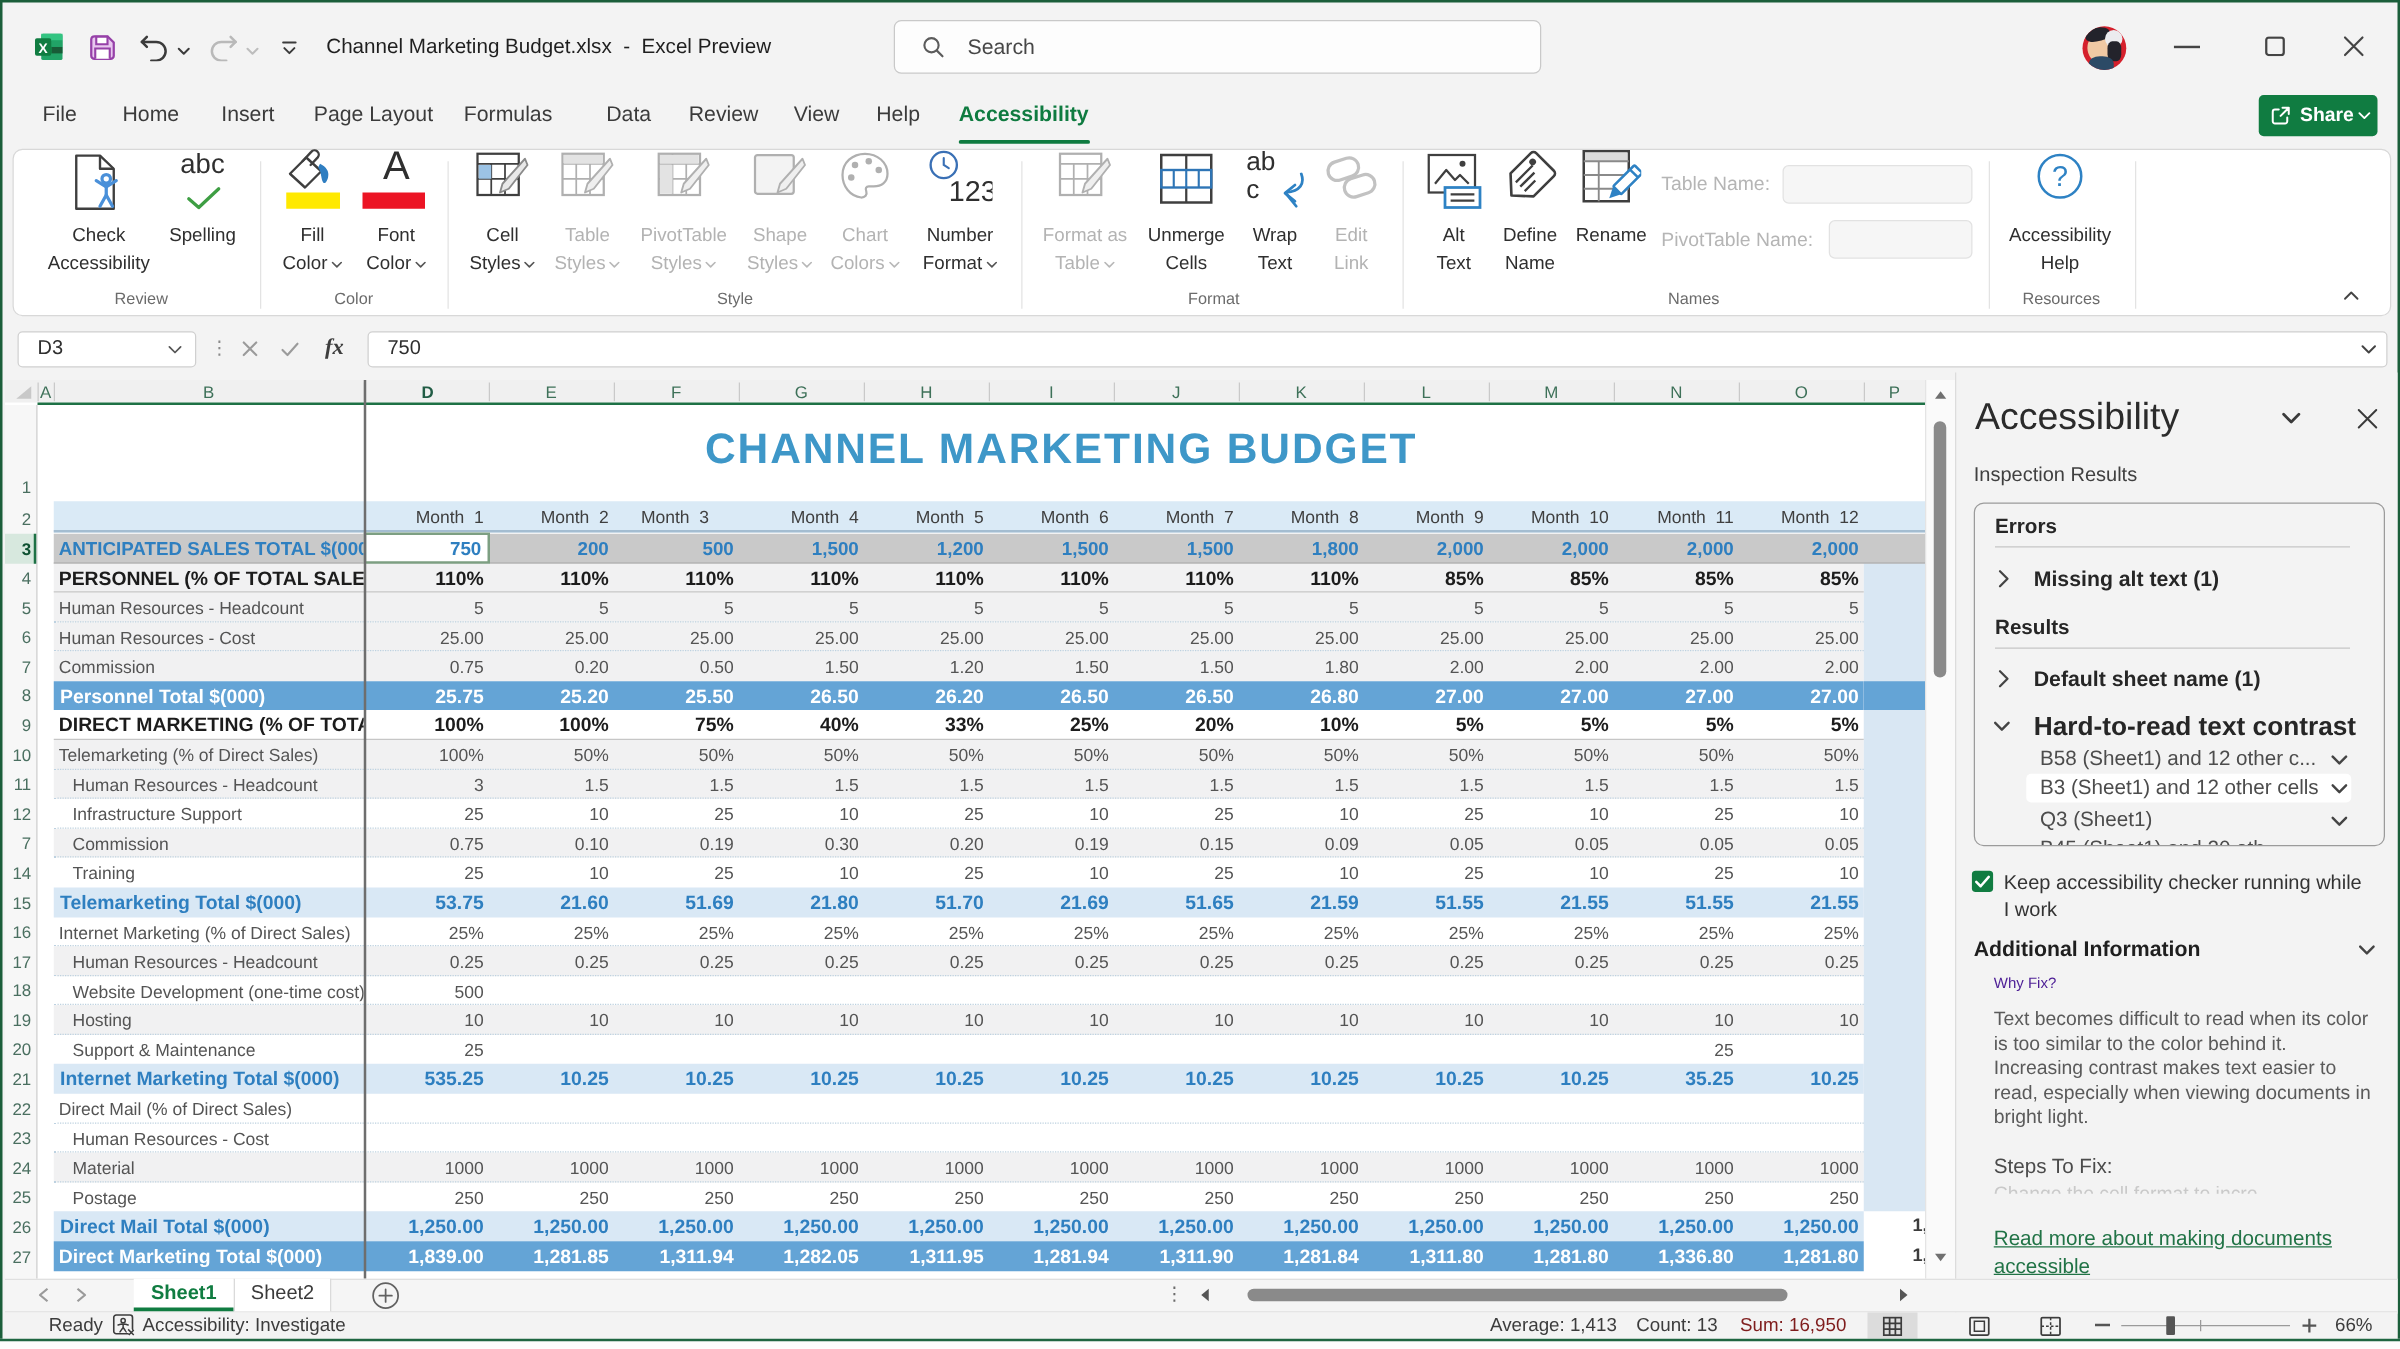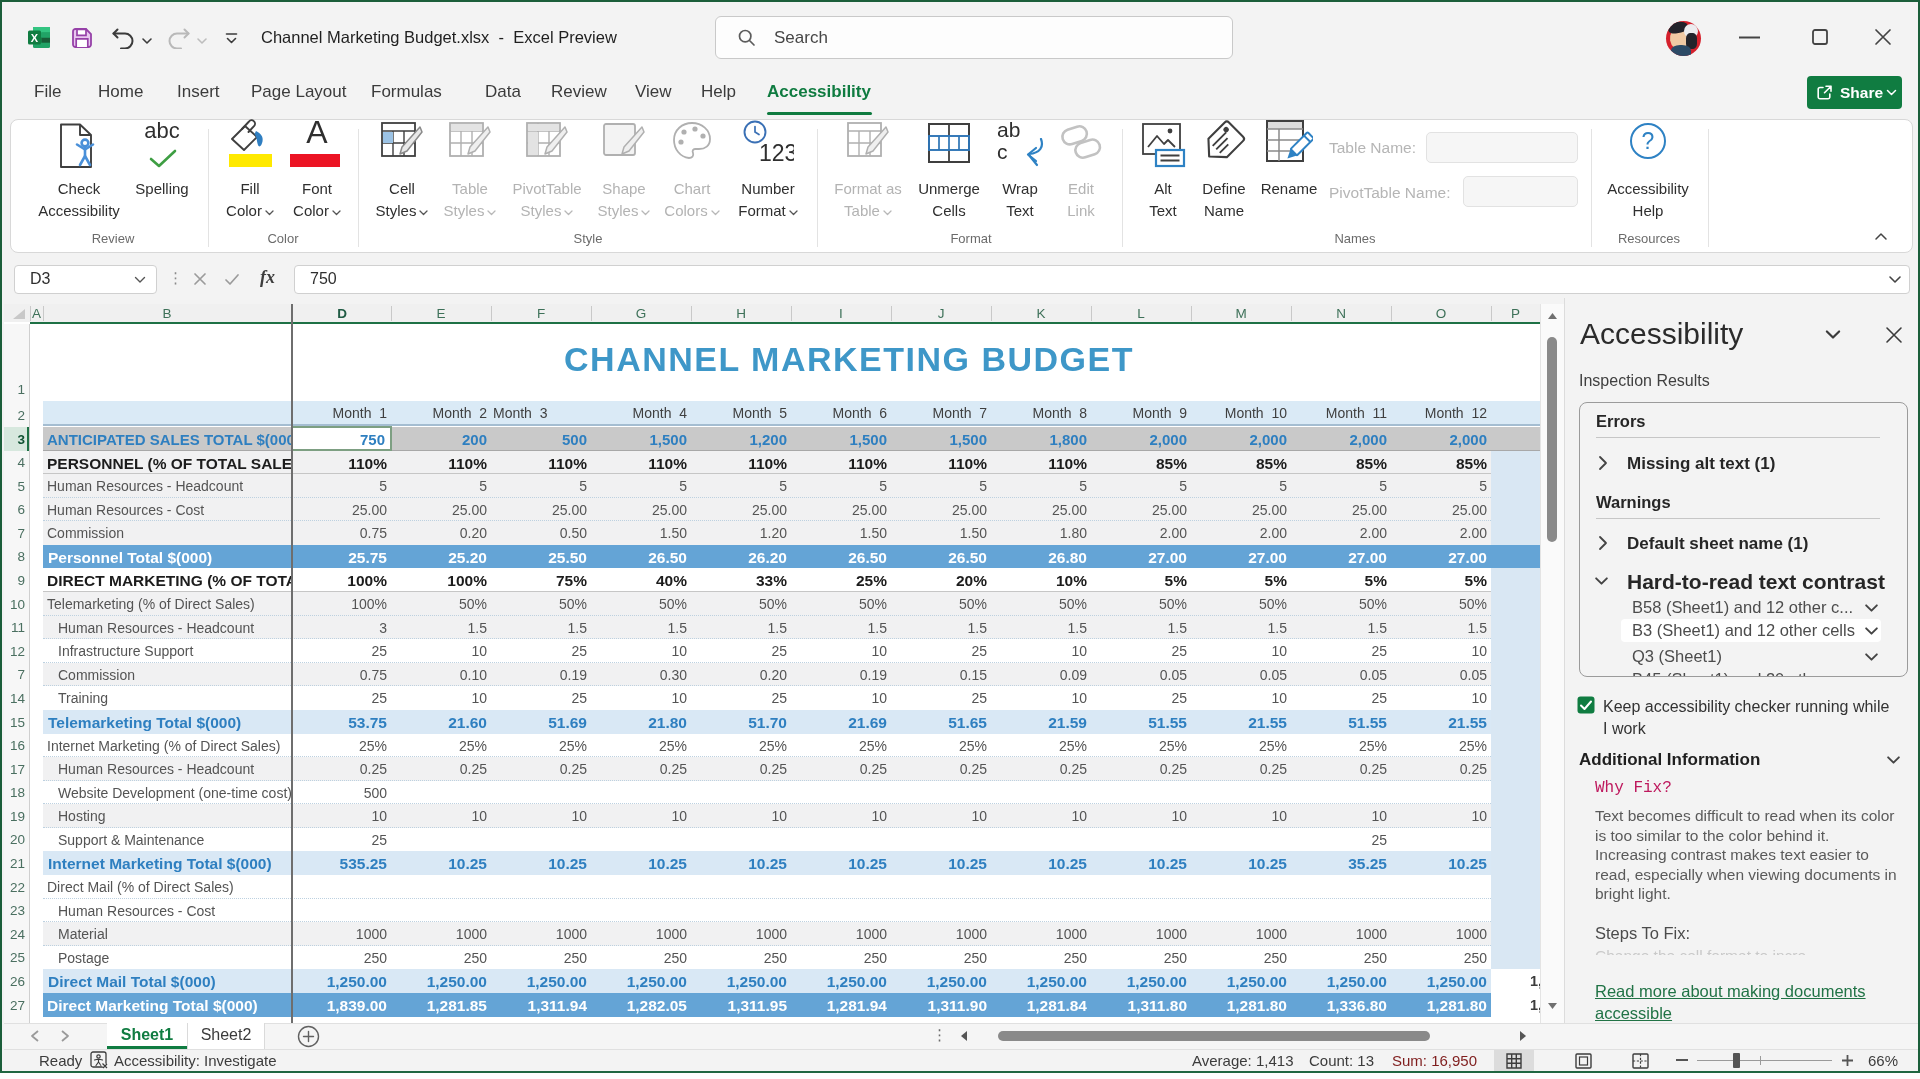--- a/index.html
+++ b/index.html
@@ -376,21 +376,21 @@
 <div class="abs" style="left:0px;top:878px;width:23px;text-align:right;font-size:13.5px;color:#4a6f60;">22</div>
 <div class="abs" style="left:0px;top:901px;width:23px;text-align:right;font-size:13.5px;color:#4a6f60;">23</div>
 <div class="abs" style="left:0px;top:925px;width:23px;text-align:right;font-size:13.5px;color:#4a6f60;">24</div>
 <div class="abs" style="left:0px;top:948px;width:23px;text-align:right;font-size:13.5px;color:#4a6f60;">25</div>
 <div class="abs" style="left:0px;top:972px;width:23px;text-align:right;font-size:13.5px;color:#4a6f60;">26</div>
 <div class="abs" style="left:0px;top:996px;width:23px;text-align:right;font-size:13.5px;color:#4a6f60;">27</div>
 <div class="abs" style="left:562px;top:338px;width:570px;text-align:center;font-size:34px;font-weight:700;letter-spacing:1.5px;color:#3e97c8;">CHANNEL MARKETING BUDGET</div>
 <div class="abs" style="left:41px;top:399px;width:1497px;height:25px;background:#daeaf6;border-bottom:2px solid #a4bdd1;"></div>
 <div class="abs" style="left:291px;top:403px;width:94px;text-align:right;font-size:14px;color:#3f3f3f;">Month&nbsp; 1</div>
 <div class="abs" style="left:391px;top:403px;width:94px;text-align:right;font-size:14px;color:#3f3f3f;">Month&nbsp; 2</div>
-<div class="abs" style="left:491px;top:403px;width:94px;text-align:left;font-size:14px;color:#3f3f3f;">Month&nbsp; 3</div>
+<div class="abs" style="left:491px;top:403px;width:94px;text-align:center;font-size:14px;color:#3f3f3f;">Month&nbsp; 3</div>
 <div class="abs" style="left:591px;top:403px;width:94px;text-align:right;font-size:14px;color:#3f3f3f;">Month&nbsp; 4</div>
 <div class="abs" style="left:691px;top:403px;width:94px;text-align:right;font-size:14px;color:#3f3f3f;">Month&nbsp; 5</div>
 <div class="abs" style="left:791px;top:403px;width:94px;text-align:right;font-size:14px;color:#3f3f3f;">Month&nbsp; 6</div>
 <div class="abs" style="left:891px;top:403px;width:94px;text-align:right;font-size:14px;color:#3f3f3f;">Month&nbsp; 7</div>
 <div class="abs" style="left:991px;top:403px;width:94px;text-align:right;font-size:14px;color:#3f3f3f;">Month&nbsp; 8</div>
 <div class="abs" style="left:1091px;top:403px;width:94px;text-align:right;font-size:14px;color:#3f3f3f;">Month&nbsp; 9</div>
 <div class="abs" style="left:1191px;top:403px;width:94px;text-align:right;font-size:14px;color:#3f3f3f;">Month&nbsp; 10</div>
 <div class="abs" style="left:1291px;top:403px;width:94px;text-align:right;font-size:14px;color:#3f3f3f;">Month&nbsp; 11</div>
 <div class="abs" style="left:1391px;top:403px;width:94px;text-align:right;font-size:14px;color:#3f3f3f;">Month&nbsp; 12</div>
 <div class="abs" style="left:41px;top:425px;width:1497px;height:24px;background:#c9c9c9;border-bottom:1px solid #a8a8a8;"></div>
@@ -728,21 +728,21 @@
       <path d="M2 2 L16 16 M16 2 L2 16" stroke="#3b3b3b" stroke-width="1.6" stroke-linecap="round"></path>
     </svg>
 <div class="abs" style="left:1577px;top:370px;font-size:16px;color:#404040;">Inspection Results</div>
 <div class="abs" style="left:1577px;top:400px;width:329px;height:275px;border:1px solid #9b9b9b;border-radius:8px;overflow:hidden;"></div>
 <div class="abs" style="left:1594px;top:410px;font-size:16.5px;font-weight:700;color:#262626;">Errors</div>
 <div class="abs" style="left:1594px;top:435px;width:284px;height:1px;background:#c6c6c6;"></div>
 <svg class="abs" style="left:1596px;top:453px" width="10" height="16" viewBox="0 0 10 16">
       <path d="M2 2 L8 8 L2 14" fill="none" stroke="#444" stroke-width="1.8" stroke-linecap="round" stroke-linejoin="round"></path>
     </svg>
 <div class="abs" style="left:1625px;top:452px;font-size:17px;font-weight:700;color:#262626;">Missing alt text (1)</div>
-<div class="abs" style="left:1594px;top:491px;font-size:16.5px;font-weight:700;color:#262626;">Warnings</div>
+<div class="abs" style="left:1594px;top:491px;font-size:16.5px;font-weight:700;color:#262626;">Results</div>
 <div class="abs" style="left:1594px;top:516px;width:284px;height:1px;background:#c6c6c6;"></div>
 <svg class="abs" style="left:1596px;top:533px" width="10" height="16" viewBox="0 0 10 16">
       <path d="M2 2 L8 8 L2 14" fill="none" stroke="#444" stroke-width="1.8" stroke-linecap="round" stroke-linejoin="round"></path>
     </svg>
 <div class="abs" style="left:1625px;top:532px;font-size:17px;font-weight:700;color:#262626;">Default sheet name (1)</div>
 <svg class="abs" style="left:1592px;top:574px" width="15" height="10" viewBox="0 0 14 9">
       <path d="M2 2 L7 7 L12 2" fill="none" stroke="#444" stroke-width="1.8" stroke-linecap="round" stroke-linejoin="round"></path>
     </svg>
 <div class="abs" style="left:1625px;top:568px;font-size:21px;font-weight:700;color:#262626;">Hard-to-read text contrast</div>
 <div class="abs" style="left:1630px;top:596px;font-size:16.5px;color:#4c4c4c;">B58 (Sheet1) and 12 other c...</div>
@@ -763,21 +763,21 @@
     </div>
 <svg class="abs" style="left:1575px;top:694px" width="18" height="18" viewBox="0 0 18 18">
  <rect x="0.5" y="0.5" width="17" height="17" rx="3" fill="#107c41"></rect>
  <path d="M4 9.5 L7.5 13 L14 5.5" fill="none" stroke="#fff" stroke-width="2" stroke-linecap="round" stroke-linejoin="round"></path>
     </svg>
 <div class="abs" style="left:1601px;top:694px;width:310px;font-size:16px;color:#333;line-height:22px;">Keep accessibility checker running while<br>I work</div>
 <div class="abs" style="left:1577px;top:748px;font-size:17px;font-weight:700;color:#1f1f1f;">Additional Information</div>
 <svg class="abs" style="left:1884px;top:753px" width="15" height="10" viewBox="0 0 14 9">
       <path d="M2 2 L7 7 L12 2" fill="none" stroke="#444" stroke-width="1.8" stroke-linecap="round" stroke-linejoin="round"></path>
     </svg>
-<div class="abs" style="left:1593px;top:777px;font-size:16px;color:#be185d;font-family:Liberation Mono, monospace;">Why Fix?</div>
+<div class="abs" style="left:1593px;top:777px;font-size:12px;color:#4c1d95;">Why Fix?</div>
 <div class="abs" style="left:1593px;top:804px;width:330px;font-size:15.5px;color:#5a5a5a;line-height:19.5px;">Text becomes difficult to read when its color<br>is too similar to the color behind it.<br>Increasing contrast makes text easier to<br>read, especially when viewing documents in<br>bright light.</div>
 <div class="abs" style="left:1593px;top:922px;font-size:16.5px;color:#4b4b4b;">Steps To Fix:</div>
 <div class="abs" style="left:1593px;top:945px;width:290px;height:8px;overflow:hidden;">
       <div style="font-size:15.5px;color:#c9c9c9;">Change the cell format to incre</div>
     </div>
 <div class="abs" style="left:1593px;top:978px;width:300px;font-size:16.5px;color:#217346;line-height:22px;text-decoration:underline;">Read more about making documents accessible</div>
 <div class="abs" style="left:2px;top:1021px;width:1916px;height:27px;background:#f5f5f5;border-top:1px solid #e0e0e0;border-bottom:1px solid #e0e0e0;"></div>
 <svg class="abs" style="left:28px;top:1028px" width="10" height="12" viewBox="0 0 10 12">
       <path d="M8 1 L2 6 L8 11" fill="none" stroke="#9a9a9a" stroke-width="1.8" stroke-linejoin="round"></path>
     </svg>

